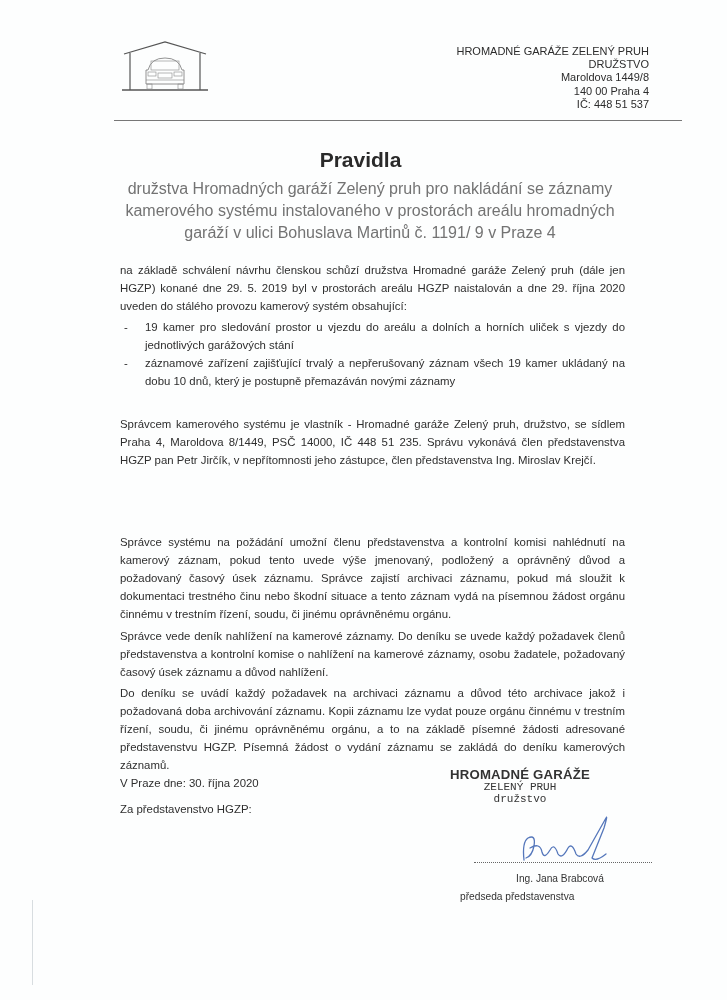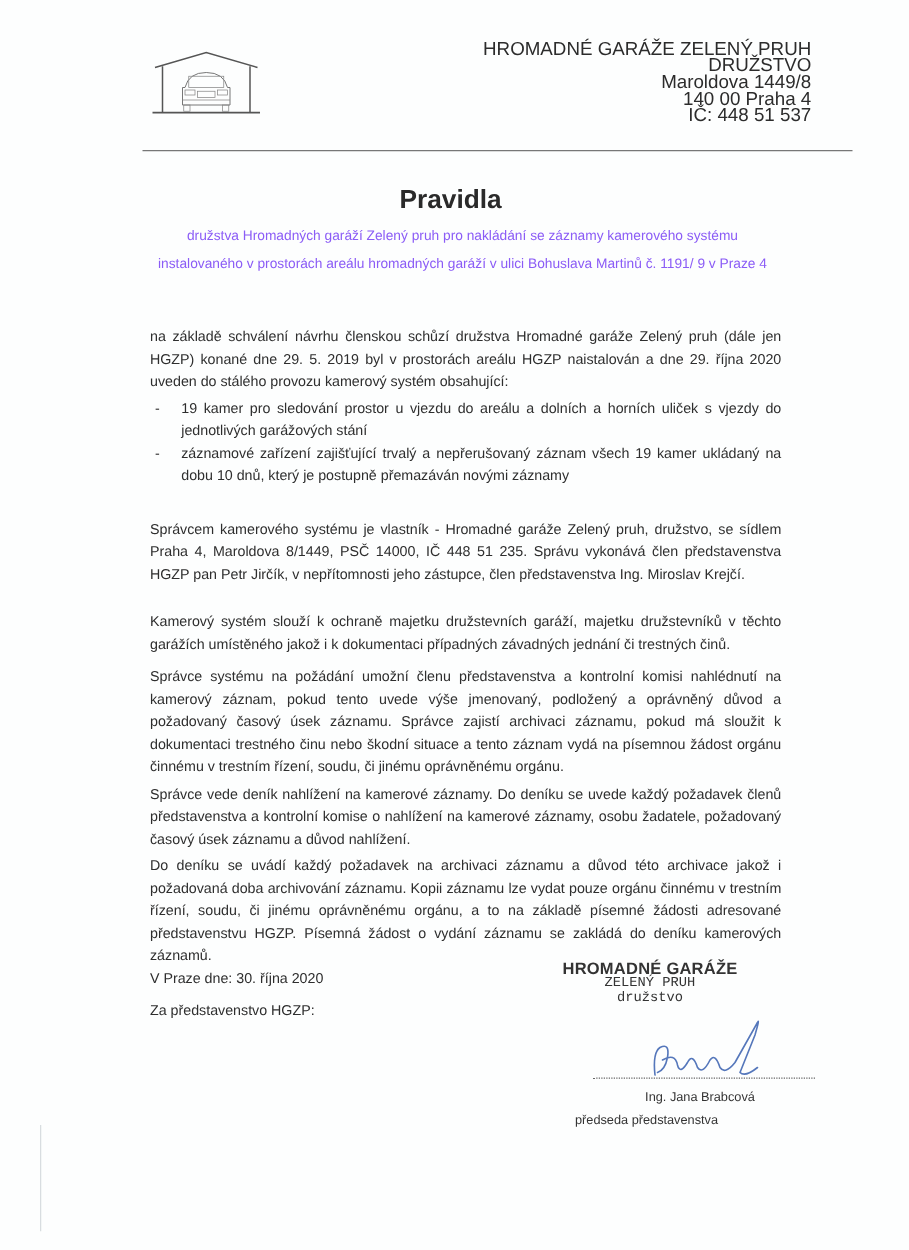--- a/index.html
+++ b/index.html
@@ -9,32 +9,32 @@
     font-family: "Liberation Sans", sans-serif;
     color: #2a2a2a;
     position: relative;
   }
   .page { position: absolute; left: 0; top: 0; width: 727px; height: 1000px; }
   .page-edge-left { position: absolute; left: 32px; top: 900px; width: 1px; height: 85px; background: #d8dde0; }
 
   .logo { position: absolute; left: 118px; top: 40px; width: 95px; height: 60px; }
 
   .org-header {
-    position: absolute; right: 78px; top: 33px;
-    text-align: right; font-size: 15px; line-height: 13.2px; color: #2c2c2c;
+    position: absolute; right: 78px; top: 45px;
+    text-align: right; font-size: 11px; line-height: 13.2px; color: #2c2c2c;
   }
   .header-rule { position: absolute; left: 114px; top: 120px; width: 568px; height: 1px; background: #777; }
 
   .title {
     position: absolute; left: 0; width: 721px; top: 148px;
     text-align: center; font-weight: bold; font-size: 21px; color: #2a2a2a;
   }
   .subtitle {
     position: absolute; left: 120px; width: 500px; top: 178px;
-    text-align: center; font-size: 11px; line-height: 22px; color: #8b5cf6;
+    text-align: center; font-size: 16px; line-height: 22px; color: #737373;
   }
 
   .body-text {
     position: absolute; left: 120px; width: 505px;
     font-size: 11.4px; line-height: 18.1px; color: #2e2e2e;
     text-align: justify;
   }
   .body-text p { margin: 0; }
 
   .bullets { position: absolute; left: 120px; width: 505px; top: 318px; font-size: 11.4px; line-height: 18.1px; color: #2e2e2e; }
@@ -97,23 +97,20 @@
     </div>
     <div class="bullet">
       <span class="bullet-dash">-</span>
       <span>záznamové zařízení zajišťující trvalý a nepřerušovaný záznam všech 19 kamer ukládaný na dobu 10 dnů, který je postupně přemazáván novými záznamy</span>
     </div>
   </div>
 
   <div class="body-text" style="top:415px;">
     <p>Správcem kamerového systému je vlastník - Hromadné garáže Zelený pruh, družstvo, se sídlem Praha 4, Maroldova 8/1449, PSČ 14000, IČ 448 51 235. Správu vykonává člen představenstva HGZP pan Petr Jirčík, v nepřítomnosti jeho zástupce, člen představenstva Ing. Miroslav Krejčí.</p>
   </div>
-  <div class="body-text" style="top:489px;">
-    <p>Kamerový systém slouží k ochraně majetku družstevních garáží, majetku družstevníků v těchto garážích umístěného jakož i k dokumentaci případných závadných jednání či trestných činů.</p>
-  </div>
   <div class="body-text" style="top:533px;">
     <p>Správce systému na požádání umožní členu představenstva a kontrolní komisi nahlédnutí na kamerový záznam, pokud tento uvede výše jmenovaný, podložený a oprávněný důvod a požadovaný časový úsek záznamu. Správce zajistí archivaci záznamu, pokud má sloužit k dokumentaci trestného činu nebo škodní situace a tento záznam vydá na písemnou žádost orgánu činnému v trestním řízení, soudu, či jinému oprávněnému orgánu.</p>
   </div>
   <div class="body-text" style="top:627px;">
     <p>Správce vede deník nahlížení na kamerové záznamy. Do deníku se uvede každý požadavek členů představenstva a kontrolní komise o nahlížení na kamerové záznamy, osobu žadatele, požadovaný časový úsek záznamu a důvod nahlížení.</p>
   </div>
   <div class="body-text" style="top:684px;">
     <p>Do deníku se uvádí každý požadavek na archivaci záznamu a důvod této archivace jakož i požadovaná doba archivování záznamu. Kopii záznamu lze vydat pouze orgánu činnému v trestním řízení, soudu, či jinému oprávněnému orgánu, a to na základě písemné žádosti adresované představenstvu HGZP. Písemná žádost o vydání záznamu se zakládá do deníku kamerových záznamů.</p>
   </div>
 

